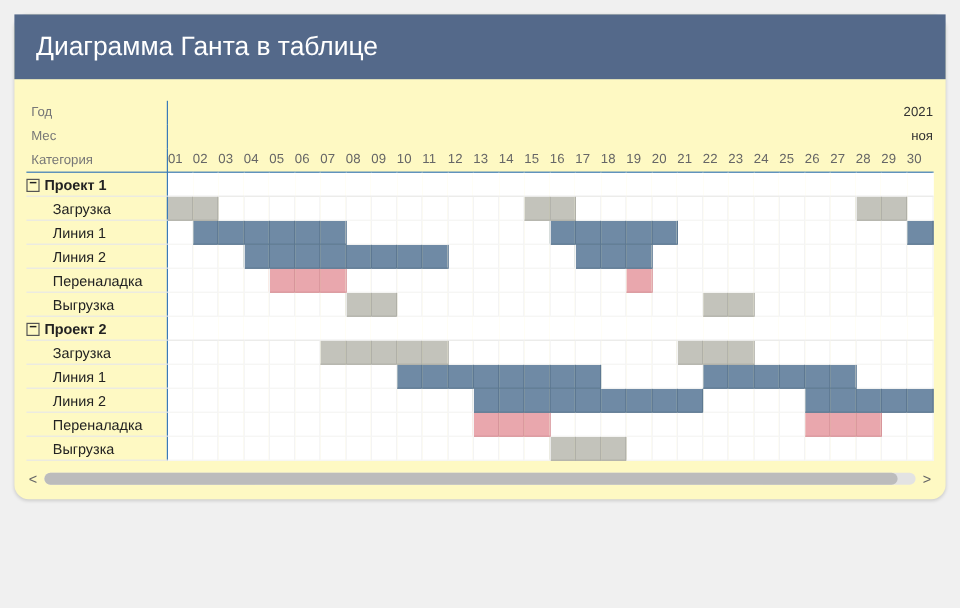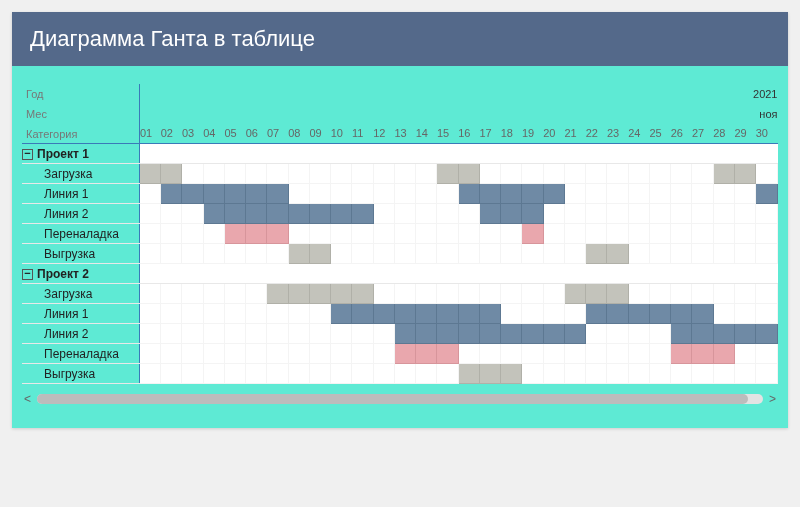--- a/index.html
+++ b/index.html
@@ -7,32 +7,33 @@
     padding: 12px;
     font-family: "Segoe UI", Arial, sans-serif;
     font-size: 12px;
     color: #222;
     background: #f0f0f0;
     width: 800px;
     height: 507px;
     box-sizing: border-box;
   }
   .panel {
-    background: #5eead4;
+    background: #fef9c3;
     box-shadow: 0 1px 3px rgba(0,0,0,0.15);
+    border-radius: 12px;
   }
   .title-bar {
     background: #54698a;
     color: #fff;
     font-size: 22px;
     font-weight: 300;
     padding: 14px 18px;
   }
   .chart-wrap {
-    padding: 18px 10px 18px 10px;
+    padding: 18px 10px 6px 10px;
   }
   table {
     border-collapse: collapse;
     table-layout: fixed;
     width: 100%;
   }
   col.label  { width: 116px; }
   col.day    { width: 21px; }
   th, td {
     padding: 0;

